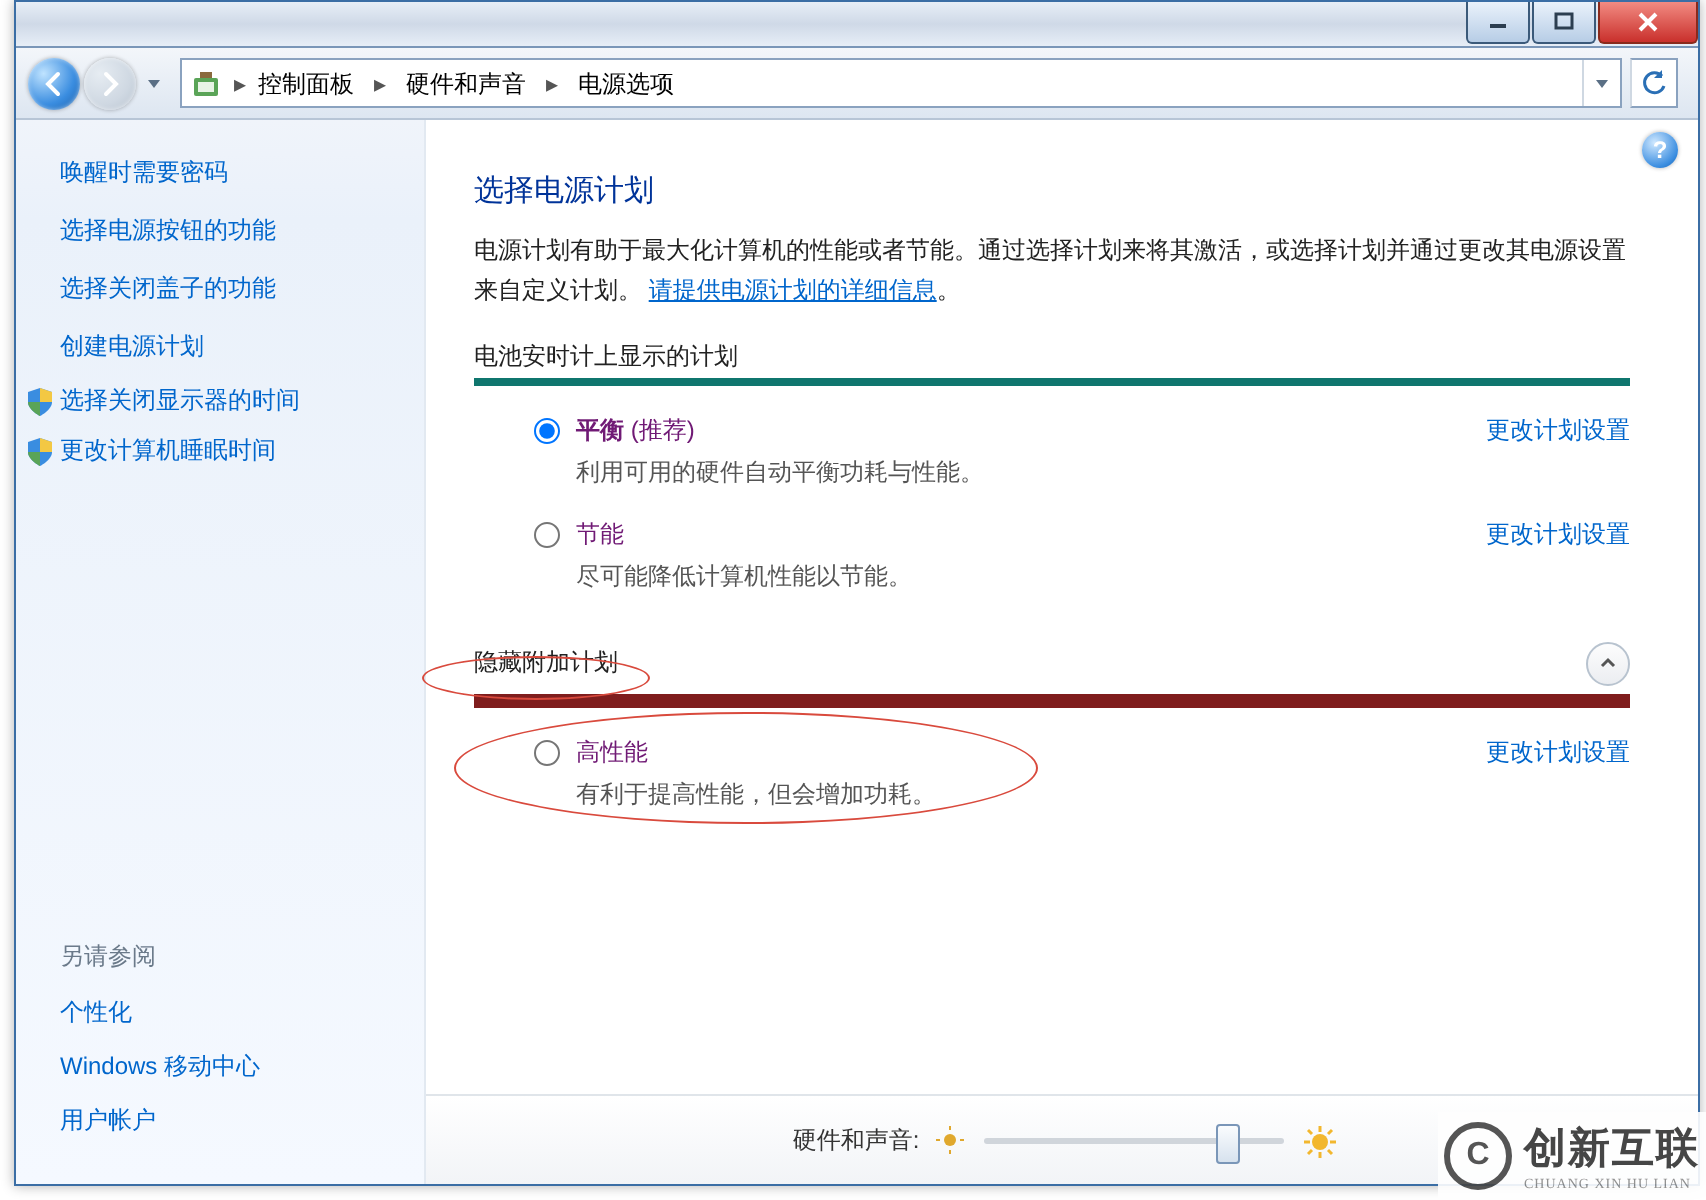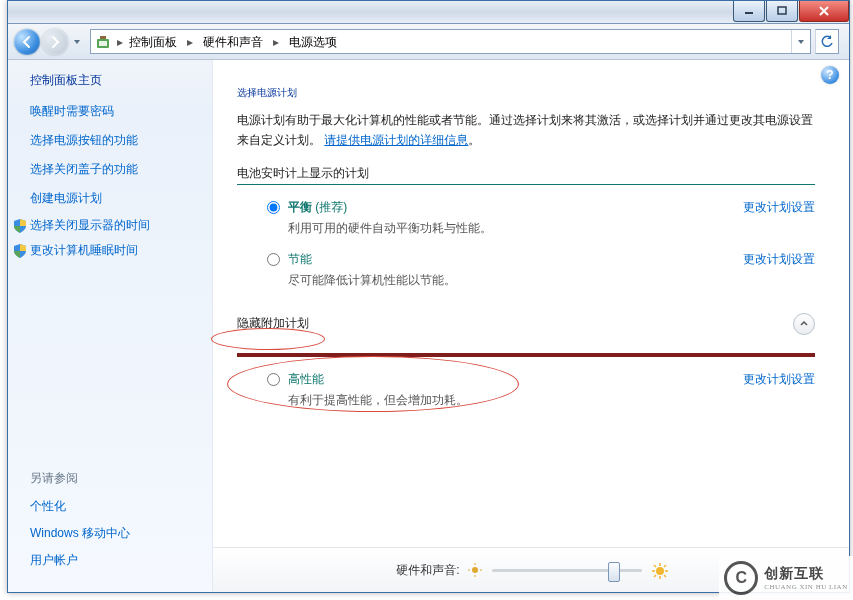--- a/index.html
+++ b/index.html
@@ -29,47 +29,47 @@
   .side-title{color:#003399;font-size:12px;margin:0 0 8px 22px;}
   .side-links{margin:0 0 0 22px;}
   .side-links a{display:block;color:#0066cc;text-decoration:none;padding:6px 0;cursor:pointer;}
   .side-row{display:flex;align-items:center;margin-left:4px;padding:4px 0;}
   .side-row .ico{width:16px;height:16px;margin-right:2px;}
   .side-row a{color:#0066cc;text-decoration:none;}
   .see-also{position:absolute;left:22px;bottom:18px;width:180px;}
   .see-also .hdr{color:#6b7a8a;margin-bottom:6px;}
   .see-also a{display:block;color:#0066cc;text-decoration:none;padding:5px 0;}
   .content{flex:1;position:relative;padding:26px 34px 0 24px;box-sizing:border-box;}
-  h1.main-title{color:#003399;font-size:10px;font-weight:normal;margin:0 0 10px 0;}
+  h1.main-title{color:#003399;font-size:15px;font-weight:normal;margin:0 0 10px 0;}
   .desc{color:#222;line-height:1.7;margin-bottom:14px;}
   .desc a{color:#0066cc;text-decoration:underline;}
-  .group-hdr{color:#222;margin:12px 0 0 0;padding-bottom:2px;border-bottom:1px solid #0f766e;}
+  .group-hdr{color:#222;margin:12px 0 0 0;padding-bottom:2px;border-bottom:4px solid #0f766e;}
   .plan{display:flex;align-items:flex-start;margin:14px 0 0 30px;position:relative;}
   .plan input[type=radio]{margin:2px 8px 0 0;}
   .plan .pbody{flex:1;}
-  .plan .pname{color:#0f766e;}
+  .plan .pname{color:#701a75;}
   .plan .pname b{font-weight:bold;}
   .plan .pdesc{color:#555;margin-top:4px;}
   .plan .pchange{color:#0066cc;text-decoration:none;position:absolute;right:0;top:0;}
-  .group-hdr2{display:flex;align-items:center;margin:24px 0 0 0;border-bottom:4px solid #7f1d1d;padding-bottom:18px;}
+  .group-hdr2{display:flex;align-items:center;margin:24px 0 0 0;border-bottom:7px solid #7f1d1d;padding-bottom:4px;}
   .group-hdr2 .lbl{color:#222;}
   .group-hdr2 .line{flex:1;}
   .collapse-btn{width:20px;height:20px;border:1px solid #b8c3cf;border-radius:50%;background:linear-gradient(#fdfdfd,#ebedf1);display:flex;align-items:center;justify-content:center;margin-left:6px;}
   .help-btn{position:absolute;right:10px;top:6px;width:18px;height:18px;border-radius:50%;background:radial-gradient(circle at 35% 30%,#cfe8ff,#3a8de0 70%,#1b5fa8);color:#fff;font-weight:bold;font-size:12px;display:flex;align-items:center;justify-content:center;box-shadow:0 0 2px rgba(0,0,0,.3);}
   .bottombar{position:absolute;left:0;right:0;bottom:0;height:44px;border-top:1px solid #e0e5ea;background:linear-gradient(#fff,#f2f4f7);display:flex;align-items:center;justify-content:center;}
   .bottombar .lbl{margin-right:8px;color:#333;}
   .sun{width:14px;height:14px;display:inline-block;}
   .slider{width:150px;height:18px;position:relative;margin:0 10px;}
   .slider .track{position:absolute;left:0;right:0;top:8px;height:3px;background:#d0d5db;border-radius:2px;}
   .slider .thumb{position:absolute;top:1px;width:10px;height:18px;background:linear-gradient(#fafcfe,#d7e2ee);border:1px solid #7a96b8;border-radius:2px;}
   .annot{position:absolute;border:1px solid #d94a3d;border-radius:50%;pointer-events:none;}
   .watermark{position:absolute;right:0;bottom:0;width:134px;height:44px;display:flex;align-items:center;justify-content:center;opacity:.9;background:#fff;}
   .wm-c{width:28px;height:28px;border:3px solid #444;border-radius:50%;display:flex;align-items:center;justify-content:center;font-weight:bold;color:#444;font-size:16px;margin-right:6px;}
   .wm-txt{font-family:"Microsoft YaHei";}
-  .wm-txt .l1{font-size:14px;font-weight:bold;color:#333;letter-spacing:1px;}
+  .wm-txt .l1{font-size:21px;font-weight:bold;color:#333;letter-spacing:1px;}
   .wm-txt .l2{font-size:7px;color:#888;letter-spacing:.5px;}
 </style>
 </head>
 <body>
 
 <div class="outer">
   <div class="window">
 
     <div class="titlebar">
       <div class="wbtns">
@@ -136,21 +136,20 @@
             <path d="M11 3 A5 5 0 1 0 12 8" fill="none" stroke="#2a6fb5" stroke-width="1.5"></path>
             <path d="M11 0 L11 4 L7 4 Z" fill="#2a6fb5"></path>
           </svg>
       </div>
 
     </div>
 
     <div class="body">
 
       <div class="sidebar">
-        <div class="side-title">控制面板主页</div>
         <div class="side-links">
           <a>唤醒时需要密码</a>
           <a>选择电源按钮的功能</a>
           <a>选择关闭盖子的功能</a>
           <a>创建电源计划</a>
         </div>
         <div class="side-row">
           <span class="ico">
             <svg width="16" height="16">
                 <path d="M8 1 L14 3 V8 C14 12 8 15 8 15 C8 15 2 12 2 8 V3 Z" fill="#3a8de0"></path>

